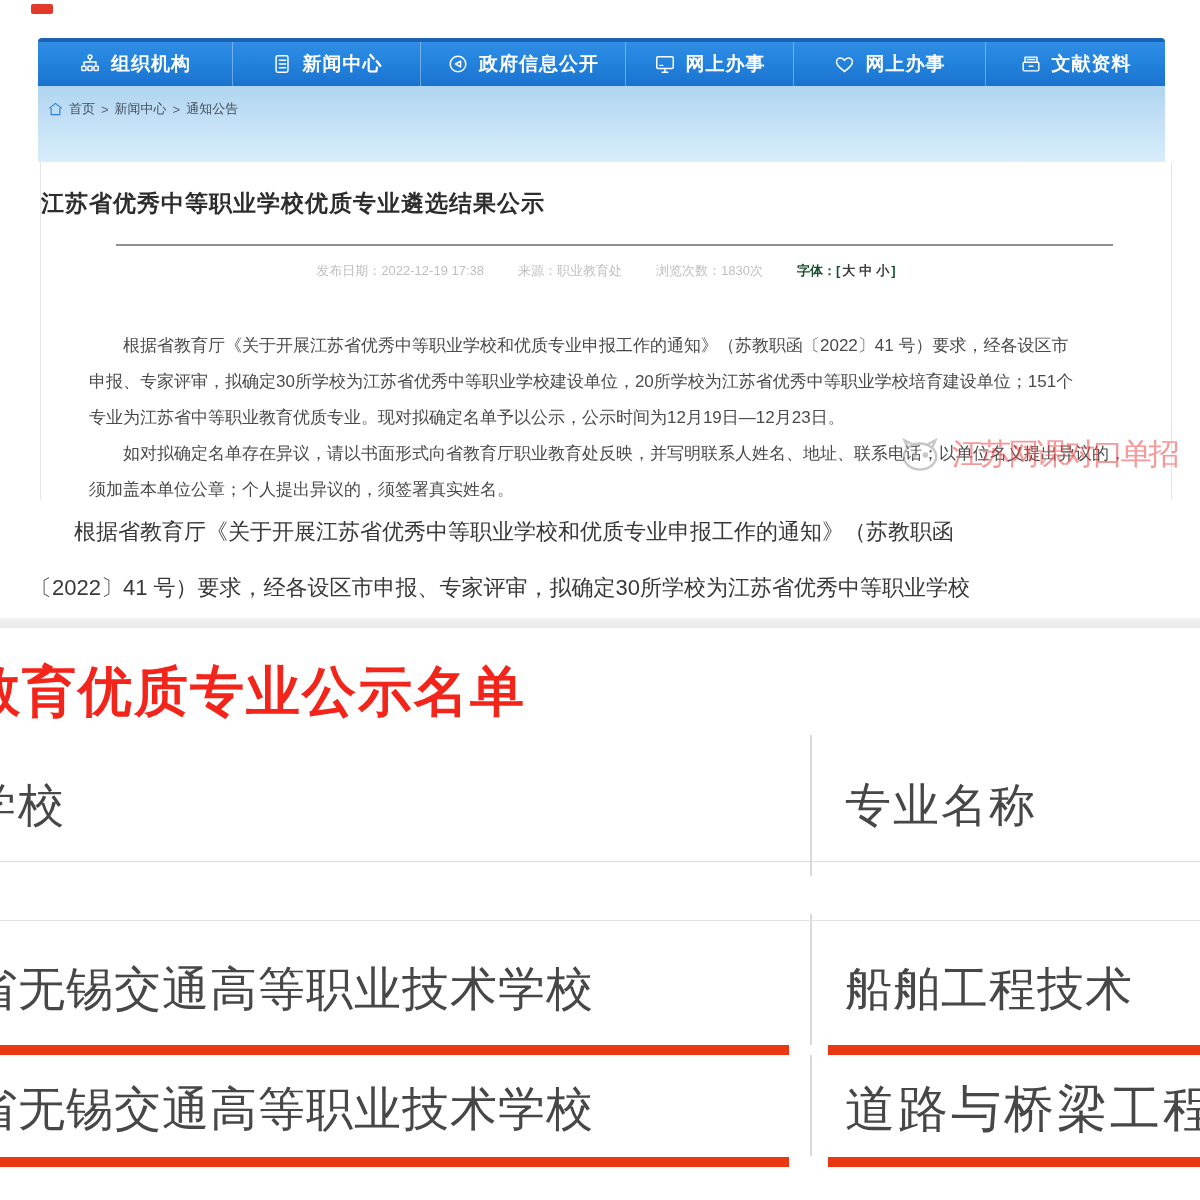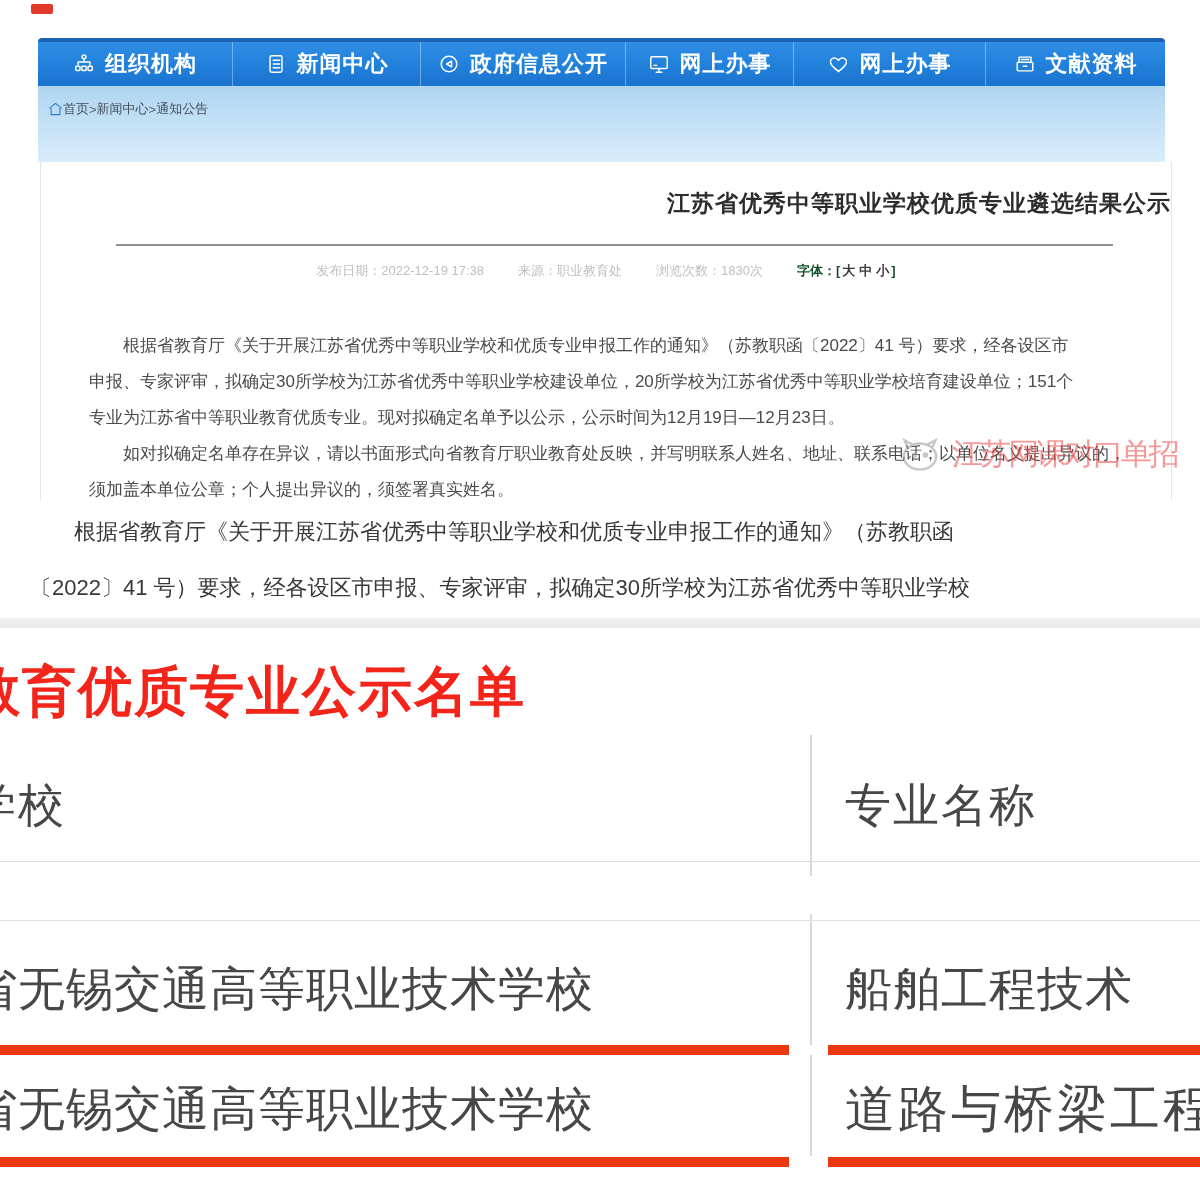--- a/index.html
+++ b/index.html
@@ -9,39 +9,39 @@
 
   
   .red-mark { position:absolute; left:31px; top:4px; width:22px; height:10px; background:#e23a2a; border-radius:2px; }
 
   
   .nav { position:absolute; left:38px; top:38px; width:1127px; height:48px;
          background:linear-gradient(180deg,#2f8de6 0%,#2180da 55%,#1a73cf 100%);
          border-top:4px solid #1b62b6; border-radius:4px 4px 0 0;
          display:flex; align-items:stretch; }
   .nav-item { flex:1 1 auto; display:flex; align-items:center; justify-content:center; gap:10px;
-              color:#fff; font-size:22px; font-weight:bold; letter-spacing:1px; cursor:pointer; }
+              color:#fff; font-size:19px; font-weight:bold; letter-spacing:1px; cursor:pointer; }
   .nav-item + .nav-item { border-left:1px solid rgba(255,255,255,.35); }
   .nav-item svg { width:22px; height:22px; stroke:#fff; fill:none; stroke-width:1.6; stroke-linecap:round; stroke-linejoin:round; }
   .ni-w194{flex-basis:194px;} .ni-w188{flex-basis:188px;} .ni-w205{flex-basis:205px;}
   .ni-w168{flex-basis:168px;} .ni-w192{flex-basis:192px;} .ni-w180{flex-basis:180px;}
 
   
   .sky { position:absolute; left:38px; top:86px; width:1127px; height:76px;
          background:linear-gradient(180deg,#b0d5f0 0%,#c6e2f6 55%,#d9edfb 100%); }
-  .breadcrumb { position:absolute; left:10px; top:14px; display:flex; align-items:center; 
+  .breadcrumb { position:absolute; left:10px; top:14px; display:flex; align-items:center; gap:6px;
                 font-size:13px; color:#44505c; }
   .breadcrumb svg { width:15px; height:14px; stroke:#2a7fd6; fill:none; stroke-width:1.8; stroke-linejoin:round; }
   .crumb { cursor:pointer; }
   .crumb-sep { color:#5a6672; }
 
   
   .card { position:absolute; left:40px; top:162px; width:1132px; height:338px; background:#fff;
           border-left:1px solid #e6e6e6; border-right:1px solid #e6e6e6; overflow:hidden; }
-  .card-title { margin-top:26px; text-align:right; font-size:23px; font-weight:bold; color:#2d2d2d; letter-spacing:1px; }
+  .card-title { margin-top:26px; text-align:left; font-size:23px; font-weight:bold; color:#2d2d2d; letter-spacing:1px; }
   .title-rule { position:absolute; left:75px; top:82px; width:997px; height:2px; background:#8f8f8f; }
   .meta { position:absolute; left:0; top:100px; width:100%; display:flex; justify-content:center; gap:34px;
           font-size:13px; color:#bfbfbf; }
   .meta .fs-ctl { color:#14532d;font-weight:bold; }
   .meta .fs-size { color:#3c3c3c; font-weight:bold; cursor:pointer; padding:0 2px; }
   .body-text { position:absolute; left:48px; top:166px; width:1044px; font-size:17px; line-height:36px; color:#4a4a4a; }
   .body-text .indent { text-indent:2em; }
   .body-line { white-space:nowrap; }
 
   

